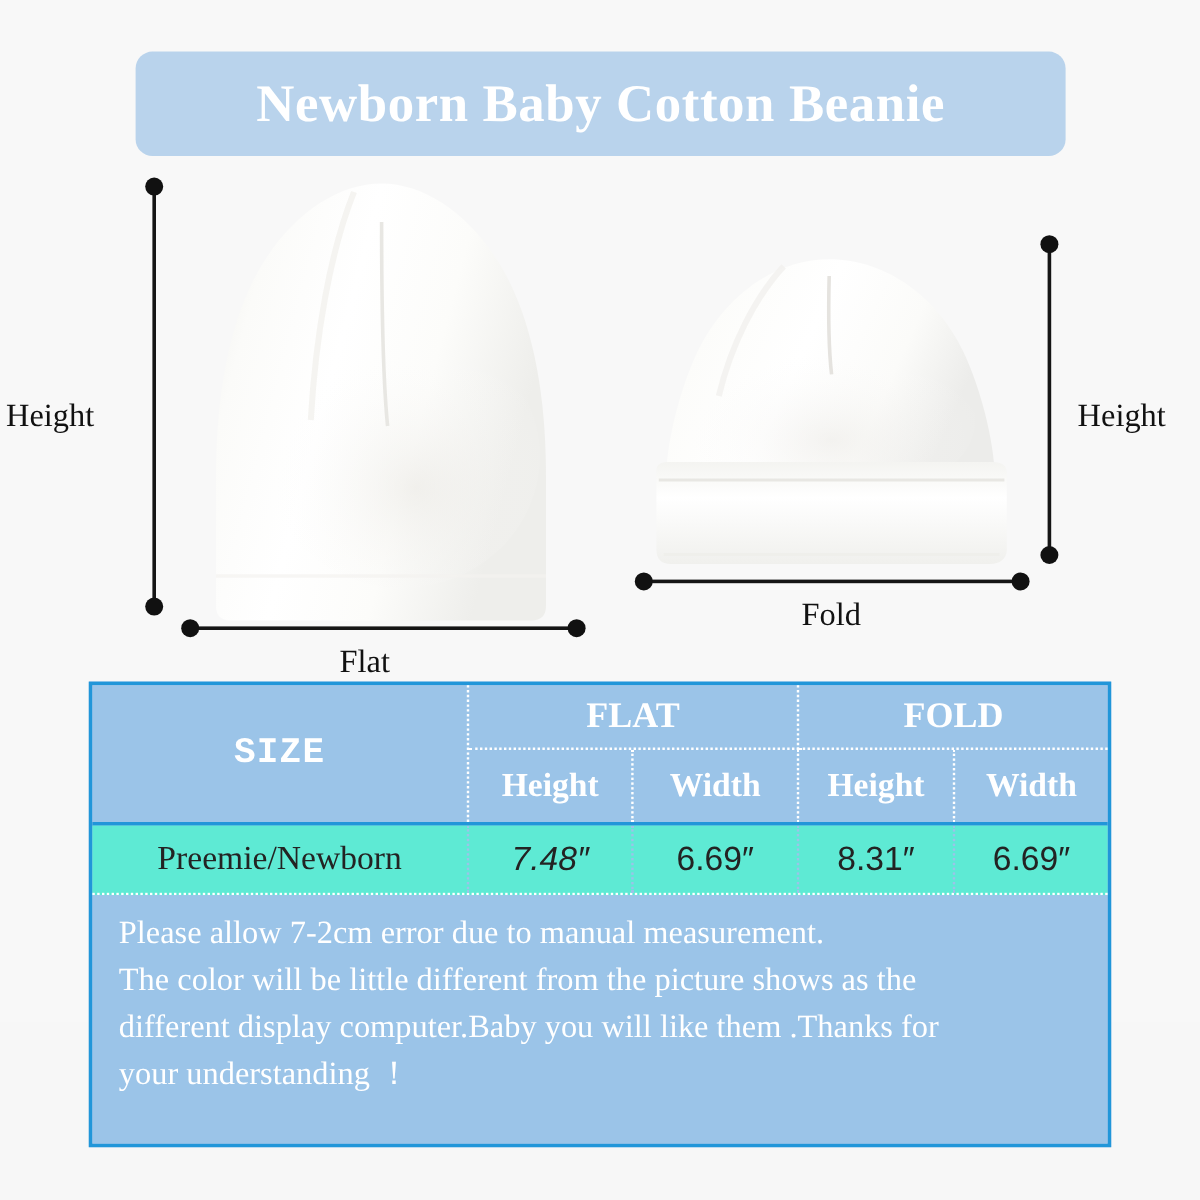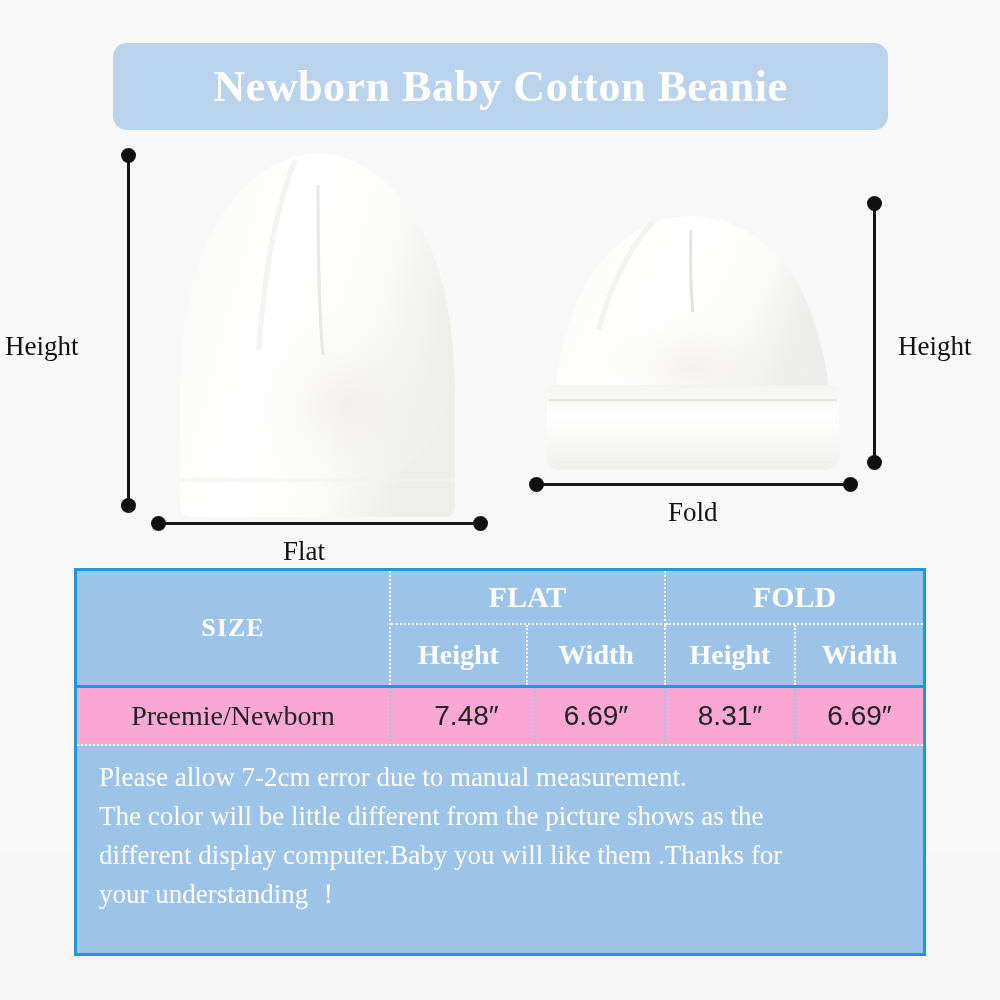--- a/index.html
+++ b/index.html
@@ -141,43 +141,43 @@
   .th-sub.s3 { left: 589px; width: 130px; border-right: 2px dotted #ffffff; }
   .th-sub.s4 { left: 719px; width: 127px; }
   .th-text {
     color: #ffffff;
     font-weight: bold;
     font-size: 30px;
     line-height: 1;
     font-family: "Liberation Serif", "DejaVu Serif", serif;
   }
   .th-text.sub { font-size: 28px; }
-  .th-text.size { font-size: 26px; letter-spacing: 1px; }
+  .th-text.size { font-size: 30px; letter-spacing: 1px; font-family: Liberation Mono, monospace; }
 
   .data-row {
     position: relative;
     height: 58px;
-    background: #f9a8d4;
+    background: #5eead4;
     border-bottom: 2px dotted #ffffff;
     box-sizing: border-box;
   }
   .td {
     position: absolute;
     top: 0;
     height: 100%;
     display: flex;
     align-items: center;
     justify-content: center;
     box-sizing: border-box;
     color: #232323;
     font-size: 28px;
     font-family: "Liberation Serif", "DejaVu Serif", serif;
   }
   .td.c0 { left: 0; width: 314px; border-right: 2px dotted #9bc4e8; font-size: 28px; }
-  .td.c1 { left: 322px; width: 137px; border-right: 2px dotted #9bc4e8; font-family: "Liberation Sans", sans-serif; }
+  .td.c1 { left: 314px; width: 137px; border-right: 2px dotted #9bc4e8; font-family: "Liberation Sans", sans-serif; font-style: italic; }
   .td.c2 { left: 451px; width: 138px; border-right: 2px dotted #9bc4e8; font-family: "Liberation Sans", sans-serif; }
   .td.c3 { left: 589px; width: 130px; border-right: 2px dotted #9bc4e8; font-family: "Liberation Sans", sans-serif; }
   .td.c4 { left: 719px; width: 127px; font-family: "Liberation Sans", sans-serif; }
 
   .note-box {
     position: relative;
     background: #9bc4e8;
     height: 207px;
     padding: 12px 0 0 22px;
     box-sizing: border-box;

